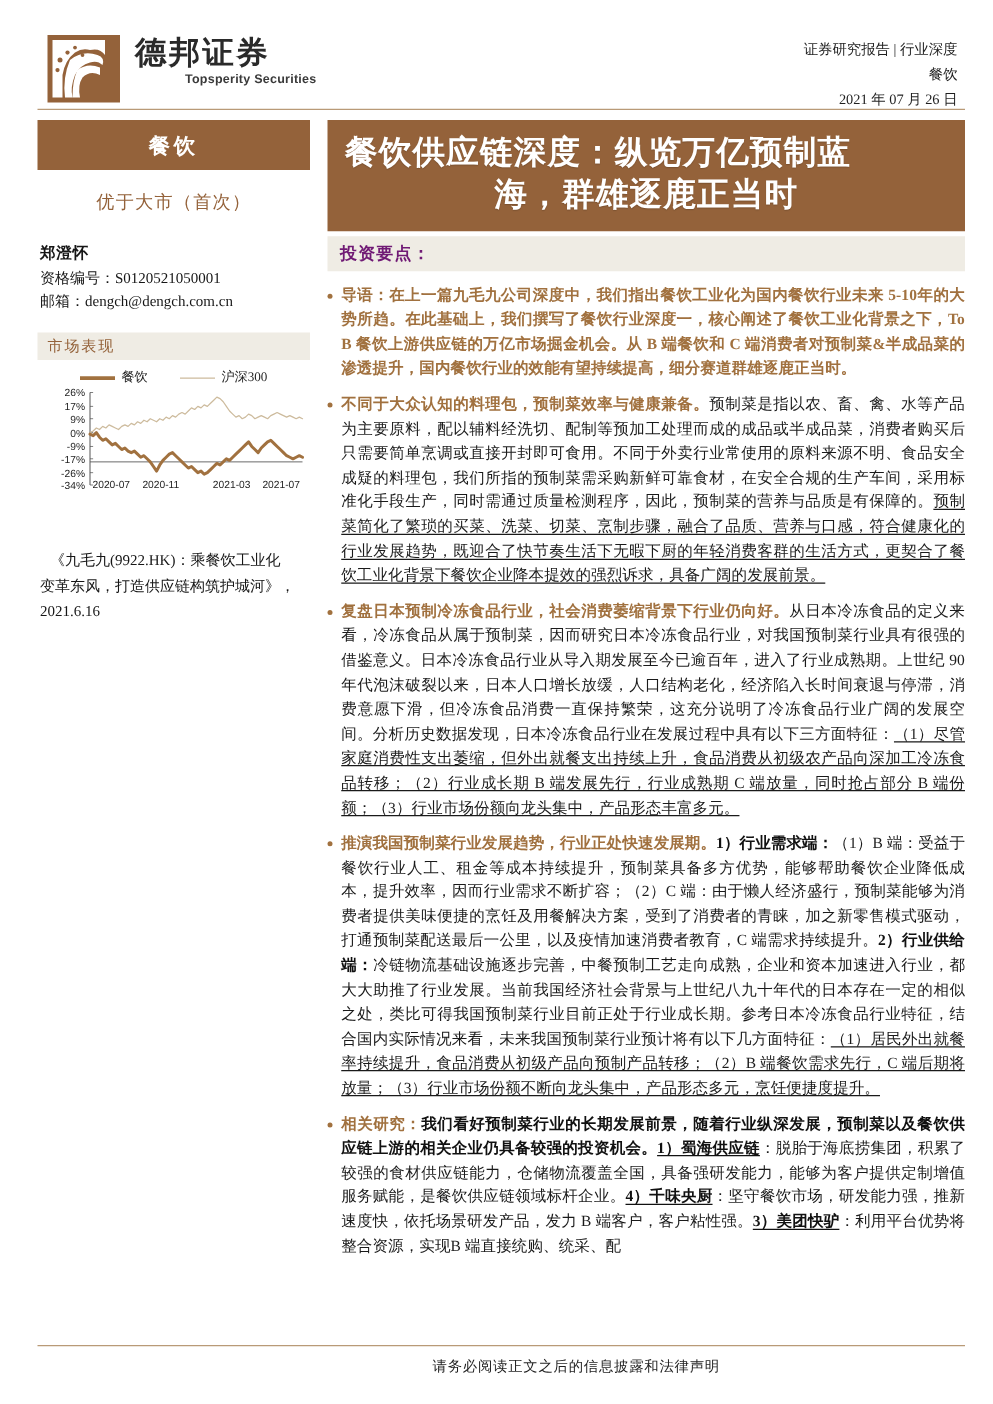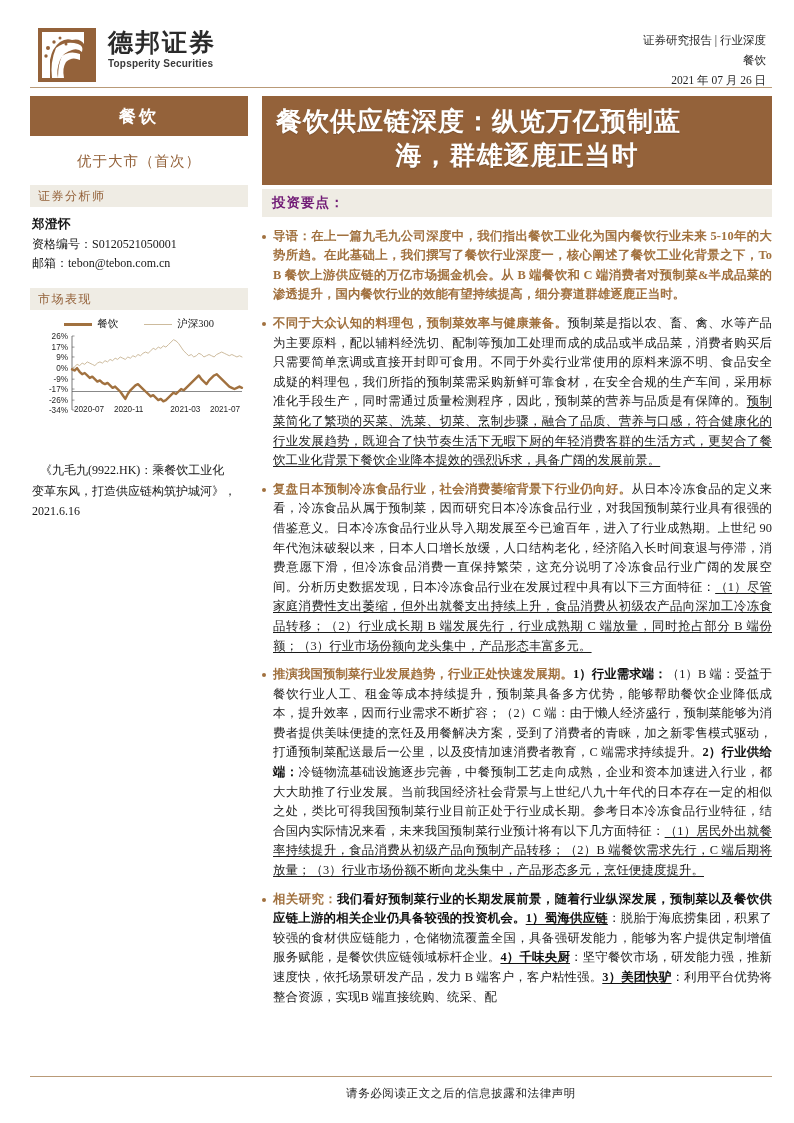--- a/index.html
+++ b/index.html
@@ -55,20 +55,21 @@
     letter-spacing: 2px;
     color: #2a2a2a;
   }
   .brand-en {
     font-family: "Liberation Sans", sans-serif;
     font-size: 10px;
     font-weight: bold;
     color: #3a3a3a;
     letter-spacing: 0.2px;
     margin-top: 4px;
+    margin-left: 40px;
   }
   .header-meta {
     text-align: right;
     font-size: 11.5px;
     line-height: 1.75;
     color: #1f1f1f;
     padding-top: 4px;
     padding-right: 6px;
   }
   .header-meta .hm-line { white-space: nowrap; }
@@ -298,27 +299,24 @@
   <div class="content">
 
     <div class="sidebar">
 
       <div class="sector-band">
         <span class="sector-band-label">餐饮</span>
       </div>
 
       <div class="rating">优于大市（首次）</div>
 
-      <div class="sb-section-head">
-        <span>证券分析师</span>
-      </div>
       <div class="analyst-block">
         <div class="analyst-name">郑澄怀</div>
         <div>资格编号：S0120521050001</div>
-        <div>邮箱：tebon@tebon.com.cn</div>
+        <div>邮箱：dengch@dengch.com.cn</div>
       </div>
 
       <div class="market-block">
         <div class="sb-section-head">
           <span>市场表现</span>
         </div>
 
         <div class="chart-wrap">
           <div class="chart-legend">
             <span class="legend-entry">

